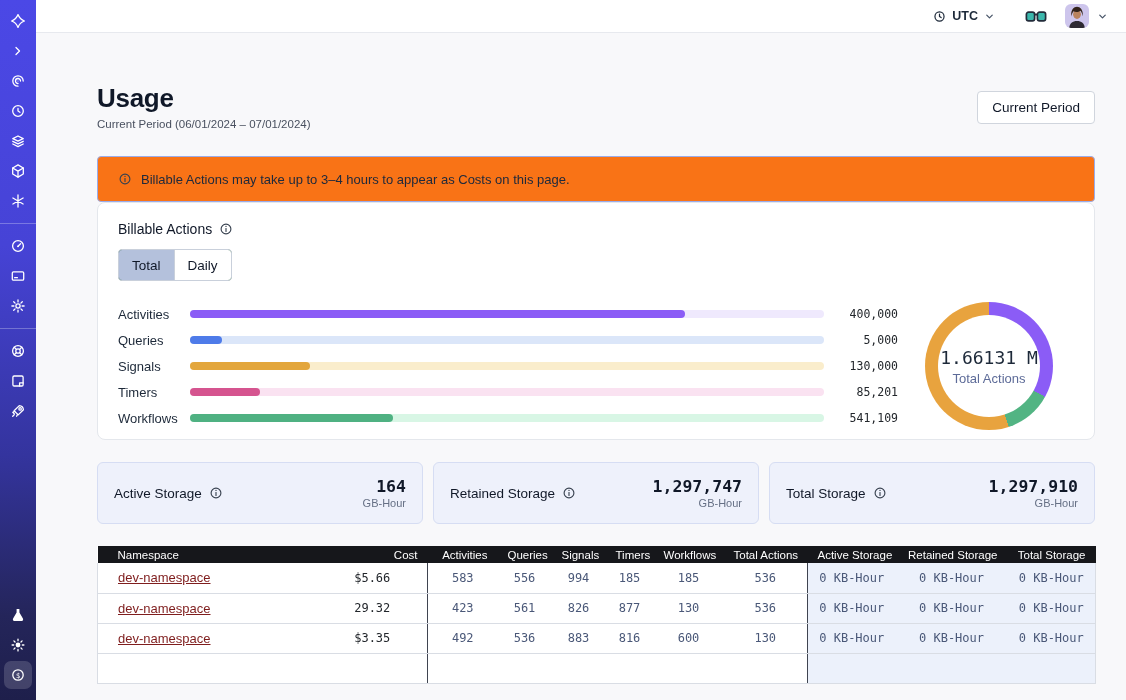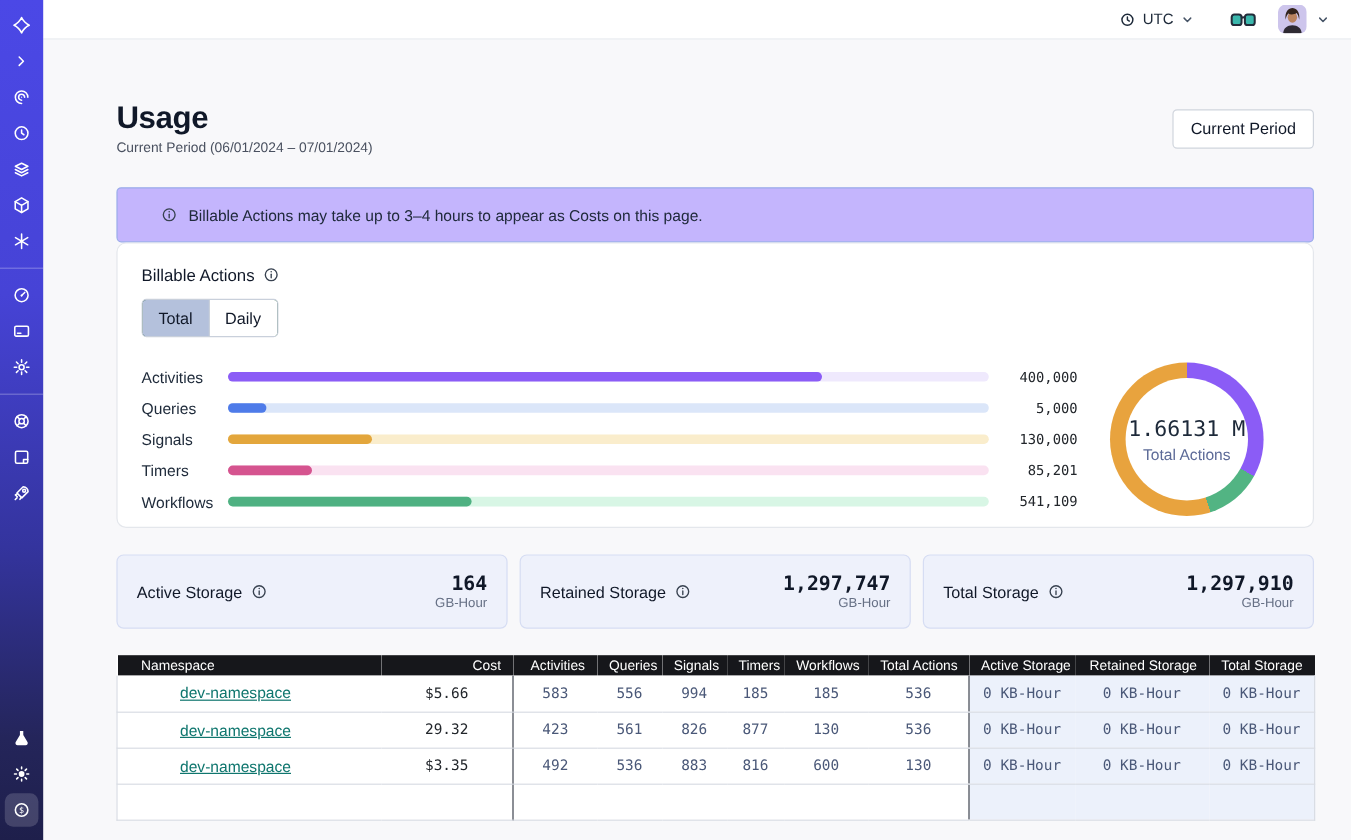--- a/index.html
+++ b/index.html
@@ -17,41 +17,41 @@
   .sb-item svg { display:block; }
   .sb-divider { width:36px; height:1px; background:rgba(255,255,255,0.28); margin:7px 0; }
   .sb-spacer { flex:1; }
 
   
   .topbar {
     position:absolute; left:36px; top:0; right:0; height:33px; background:#fff;
     border-bottom:1px solid #E7E9EE; display:flex; align-items:center; justify-content:flex-end;
     padding-right:18px; gap:8px; z-index:4;
   }
-  .tz-btn { display:flex; align-items:center; gap:6px; font-size:12.5px; font-weight:400; color:#1D2939; cursor:pointer; }
+  .tz-btn { display:flex; align-items:center; gap:6px; font-size:12.5px; font-weight:700; color:#1D2939; cursor:pointer; }
   .tb-gap { width:14px; }
   .avatar { width:24px; height:24px; border-radius:6px; overflow:hidden; cursor:pointer; }
 
   
   .main {
     position:absolute; left:36px; top:33px; right:0; bottom:0; background:#F8F8FA;
     padding:50px 31px 0 61px; overflow:hidden;
   }
   .page-head { display:flex; justify-content:space-between; align-items:center; }
   .page-title { font-size:26px; font-weight:600; letter-spacing:-0.3px; color:#101828; line-height:30px; }
   .page-sub { margin-top:5px; font-size:11.5px; color:#49505F; }
   .period-btn {
     display:flex; align-items:center; gap:8px; height:33px; padding:0 14px; background:#fff;
     border:1px solid #D0D5DD; border-radius:4px; font-size:13.5px; font-weight:500; color:#101828;
     cursor:pointer; margin-top:2px; font-family:inherit;flex-direction:column;
   }
 
   .banner {
-    margin-top:26px; height:46px; background:#c4b5fd; border:1px solid #9AACEA; border-radius:4px;
-    display:flex; align-items:center; gap:9px; padding:0 36px; font-size:13px; color:#202A3C;
+    margin-top:26px; height:46px; background:#f97316; border:1px solid #9AACEA; border-radius:4px;
+    display:flex; align-items:center; gap:9px; padding:0 20px; font-size:13px; color:#202A3C;
   }
   .banner svg { flex:none; color:#384250; }
 
   .card {
     height:238px; background:#fff; border:1px solid #E4E7EC; border-radius:8px;
     padding:18px 20px 0 20px; overflow:hidden;
   }
   .card-title-row { display:flex; align-items:center; gap:7px; font-size:14px; font-weight:500; color:#101828; }
   .card-title-row svg { color:#384250; cursor:pointer; }
   .seg { display:inline-flex; margin-top:12px; border:1px solid #C9D0DB; border-radius:4px; overflow:hidden; background:#14532d; }
@@ -94,21 +94,21 @@
     background:#16171B; color:#fff; font-size:11.5px; font-weight:500; height:17px;
     padding:0 10px; text-align:right; white-space:nowrap; overflow:hidden;
   }
   thead th.c-ns { text-align:left; padding-left:20px; }
   tbody td {
     height:30px; border-bottom:1px solid #D9DDE4; font-family:"DejaVu Sans Mono", monospace;
     font-size:12px; padding:0 10px; text-align:center; white-space:nowrap; color:#4A5878; background:#fff;
   }
   tbody td.c-ns { text-align:left; padding-left:20px; font-family:"Liberation Sans", sans-serif; font-size:13px;
     border-left:1px solid #D9DDE4; }
-  tbody td.c-ns a { color:#0f766e; text-decoration:underline; cursor:pointer;margin-left:32px; }
+  tbody td.c-ns a { color:#7f1d1d; text-decoration:underline; cursor:pointer; }
   tbody td.c-cost { color:#22262B; border-right:1.5px solid #3F4450; }
   tbody td.c-storage { background:#ECF1FB; }
   tbody td.c-storage-first { border-left:1.5px solid #3F4450; }
   tbody td:last-child { border-right:1px solid #D9DDE4; }
 </style>
 </head>
 <body>
 
 <nav class="sidebar" id="sidebar">
     <div class="sb-item">

